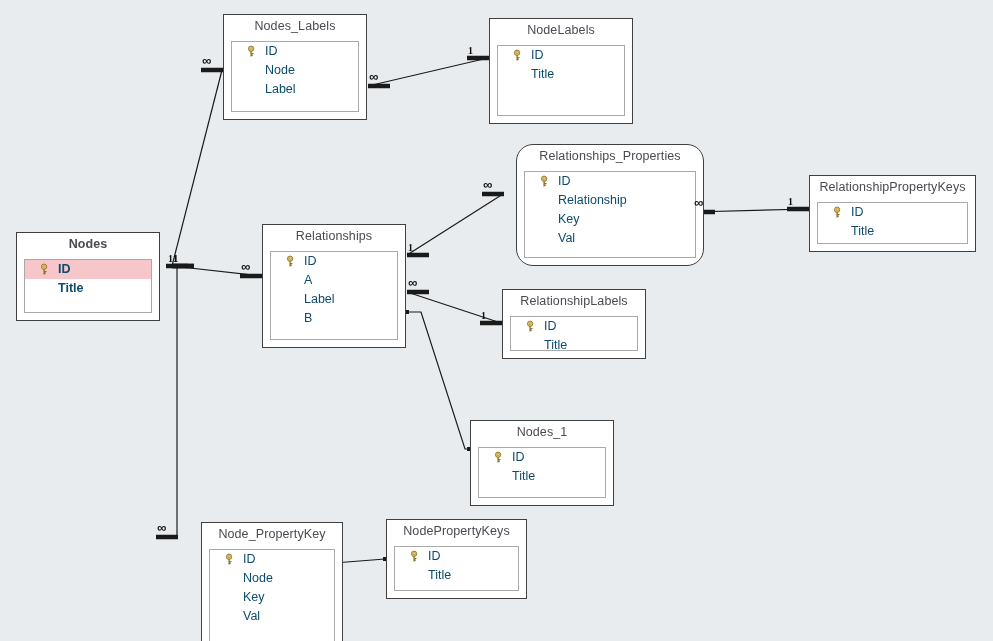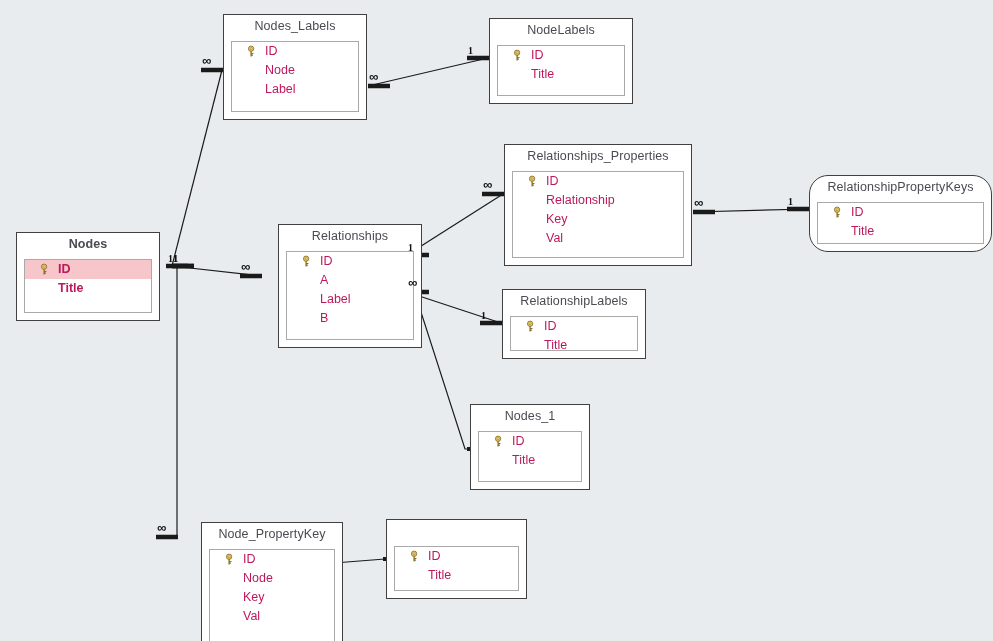--- a/index.html
+++ b/index.html
@@ -47,21 +47,21 @@
     box-sizing: border-box;
     border: 1px solid #a9a9a9;
     background: #ffffff;
     overflow: hidden;
   }
   .field-row {
     position: relative;
     height: 19px;
     line-height: 19px;
     font-size: 12.5px;
-    color: #be185d;
+    color: #0c4a6e;
     padding-left: 33px;
     white-space: nowrap;
   }
   .field-row.selected {
     background: #f7c6ca;
   }
   .key-icon {
     position: absolute;
     left: 13px;
     top: 3px;
@@ -142,59 +142,59 @@
           <div class="field-row"><svg viewBox="0 0 16 16" class="key-icon">
               <circle cx="7.5" cy="4.6" r="3.3" fill="#e8c75a" stroke="#8a6d1f" stroke-width="1"></circle>
               <circle cx="7.5" cy="4.6" r="1.2" fill="#ffffff" stroke="#8a6d1f" stroke-width="0.7"></circle>
               <path d="M7.5 7.6 L7.5 14.2" stroke="#8a6d1f" stroke-width="1.6" fill="none"></path>
               <path d="M7.5 10.4 L10.4 10.4 M7.5 12.4 L9.8 12.4" stroke="#8a6d1f" stroke-width="1.4"></path>
             </svg><span>ID</span></div>
           <div class="field-row"><span>Node</span></div>
           <div class="field-row"><span>Label</span></div>
         </div>
       </div>
-      <div class="table-box" style="left: 489px; top: 18px; width: 144px; height: 86px;">
+      <div class="table-box" style="left: 489px; top: 18px; width: 144px; height: 106px;">
         <div class="tbl-title">NodeLabels</div>
         <div class="field-list">
           <div class="field-row"><svg viewBox="0 0 16 16" class="key-icon">
               <circle cx="7.5" cy="4.6" r="3.3" fill="#e8c75a" stroke="#8a6d1f" stroke-width="1"></circle>
               <circle cx="7.5" cy="4.6" r="1.2" fill="#ffffff" stroke="#8a6d1f" stroke-width="0.7"></circle>
               <path d="M7.5 7.6 L7.5 14.2" stroke="#8a6d1f" stroke-width="1.6" fill="none"></path>
               <path d="M7.5 10.4 L10.4 10.4 M7.5 12.4 L9.8 12.4" stroke="#8a6d1f" stroke-width="1.4"></path>
             </svg><span>ID</span></div>
           <div class="field-row"><span>Title</span></div>
         </div>
       </div>
-      <div class="table-box" style="left: 504px; top: 144px; width: 188px; height: 122px;">
+      <div class="table-box" style="left: 516px; top: 144px; width: 188px; height: 122px; border-radius: 17px;">
         <div class="tbl-title">Relationships_Properties</div>
         <div class="field-list">
           <div class="field-row"><svg viewBox="0 0 16 16" class="key-icon">
               <circle cx="7.5" cy="4.6" r="3.3" fill="#e8c75a" stroke="#8a6d1f" stroke-width="1"></circle>
               <circle cx="7.5" cy="4.6" r="1.2" fill="#ffffff" stroke="#8a6d1f" stroke-width="0.7"></circle>
               <path d="M7.5 7.6 L7.5 14.2" stroke="#8a6d1f" stroke-width="1.6" fill="none"></path>
               <path d="M7.5 10.4 L10.4 10.4 M7.5 12.4 L9.8 12.4" stroke="#8a6d1f" stroke-width="1.4"></path>
             </svg><span>ID</span></div>
           <div class="field-row"><span>Relationship</span></div>
           <div class="field-row"><span>Key</span></div>
           <div class="field-row"><span>Val</span></div>
         </div>
       </div>
-      <div class="table-box" style="left: 809px; top: 175px; width: 183px; height: 77px; border-radius: 19px;">
+      <div class="table-box" style="left: 809px; top: 175px; width: 167px; height: 77px;">
         <div class="tbl-title">RelationshipPropertyKeys</div>
         <div class="field-list">
           <div class="field-row"><svg viewBox="0 0 16 16" class="key-icon">
               <circle cx="7.5" cy="4.6" r="3.3" fill="#e8c75a" stroke="#8a6d1f" stroke-width="1"></circle>
               <circle cx="7.5" cy="4.6" r="1.2" fill="#ffffff" stroke="#8a6d1f" stroke-width="0.7"></circle>
               <path d="M7.5 7.6 L7.5 14.2" stroke="#8a6d1f" stroke-width="1.6" fill="none"></path>
               <path d="M7.5 10.4 L10.4 10.4 M7.5 12.4 L9.8 12.4" stroke="#8a6d1f" stroke-width="1.4"></path>
             </svg><span>ID</span></div>
           <div class="field-row"><span>Title</span></div>
         </div>
       </div>
-      <div class="table-box" style="left: 262px; top: 224px; width: 144px; height: 124px; margin-left: 16px;">
+      <div class="table-box" style="left: 262px; top: 224px; width: 144px; height: 124px;">
         <div class="tbl-title">Relationships</div>
         <div class="field-list">
           <div class="field-row"><svg viewBox="0 0 16 16" class="key-icon">
               <circle cx="7.5" cy="4.6" r="3.3" fill="#e8c75a" stroke="#8a6d1f" stroke-width="1"></circle>
               <circle cx="7.5" cy="4.6" r="1.2" fill="#ffffff" stroke="#8a6d1f" stroke-width="0.7"></circle>
               <path d="M7.5 7.6 L7.5 14.2" stroke="#8a6d1f" stroke-width="1.6" fill="none"></path>
               <path d="M7.5 10.4 L10.4 10.4 M7.5 12.4 L9.8 12.4" stroke="#8a6d1f" stroke-width="1.4"></path>
             </svg><span>ID</span></div>
           <div class="field-row"><span>A</span></div>
           <div class="field-row"><span>Label</span></div>
@@ -206,21 +206,21 @@
         <div class="field-list">
           <div class="field-row"><svg viewBox="0 0 16 16" class="key-icon">
               <circle cx="7.5" cy="4.6" r="3.3" fill="#e8c75a" stroke="#8a6d1f" stroke-width="1"></circle>
               <circle cx="7.5" cy="4.6" r="1.2" fill="#ffffff" stroke="#8a6d1f" stroke-width="0.7"></circle>
               <path d="M7.5 7.6 L7.5 14.2" stroke="#8a6d1f" stroke-width="1.6" fill="none"></path>
               <path d="M7.5 10.4 L10.4 10.4 M7.5 12.4 L9.8 12.4" stroke="#8a6d1f" stroke-width="1.4"></path>
             </svg><span>ID</span></div>
           <div class="field-row"><span>Title</span></div>
         </div>
       </div>
-      <div class="table-box" style="left: 470px; top: 404px; width: 120px; height: 86px;">
+      <div class="table-box" style="left: 470px; top: 420px; width: 144px; height: 86px;">
         <div class="tbl-title">Nodes_1</div>
         <div class="field-list">
           <div class="field-row"><svg viewBox="0 0 16 16" class="key-icon">
               <circle cx="7.5" cy="4.6" r="3.3" fill="#e8c75a" stroke="#8a6d1f" stroke-width="1"></circle>
               <circle cx="7.5" cy="4.6" r="1.2" fill="#ffffff" stroke="#8a6d1f" stroke-width="0.7"></circle>
               <path d="M7.5 7.6 L7.5 14.2" stroke="#8a6d1f" stroke-width="1.6" fill="none"></path>
               <path d="M7.5 10.4 L10.4 10.4 M7.5 12.4 L9.8 12.4" stroke="#8a6d1f" stroke-width="1.4"></path>
             </svg><span>ID</span></div>
           <div class="field-row"><span>Title</span></div>
         </div>
@@ -233,20 +233,21 @@
               <circle cx="7.5" cy="4.6" r="1.2" fill="#ffffff" stroke="#8a6d1f" stroke-width="0.7"></circle>
               <path d="M7.5 7.6 L7.5 14.2" stroke="#8a6d1f" stroke-width="1.6" fill="none"></path>
               <path d="M7.5 10.4 L10.4 10.4 M7.5 12.4 L9.8 12.4" stroke="#8a6d1f" stroke-width="1.4"></path>
             </svg><span>ID</span></div>
           <div class="field-row"><span>Node</span></div>
           <div class="field-row"><span>Key</span></div>
           <div class="field-row"><span>Val</span></div>
         </div>
       </div>
       <div class="table-box" style="left: 386px; top: 519px; width: 141px; height: 80px;">
+        <div class="tbl-title">NodePropertyKeys</div>
         <div class="field-list">
           <div class="field-row"><svg viewBox="0 0 16 16" class="key-icon">
               <circle cx="7.5" cy="4.6" r="3.3" fill="#e8c75a" stroke="#8a6d1f" stroke-width="1"></circle>
               <circle cx="7.5" cy="4.6" r="1.2" fill="#ffffff" stroke="#8a6d1f" stroke-width="0.7"></circle>
               <path d="M7.5 7.6 L7.5 14.2" stroke="#8a6d1f" stroke-width="1.6" fill="none"></path>
               <path d="M7.5 10.4 L10.4 10.4 M7.5 12.4 L9.8 12.4" stroke="#8a6d1f" stroke-width="1.4"></path>
             </svg><span>ID</span></div>
           <div class="field-row"><span>Title</span></div>
         </div>
       </div>

